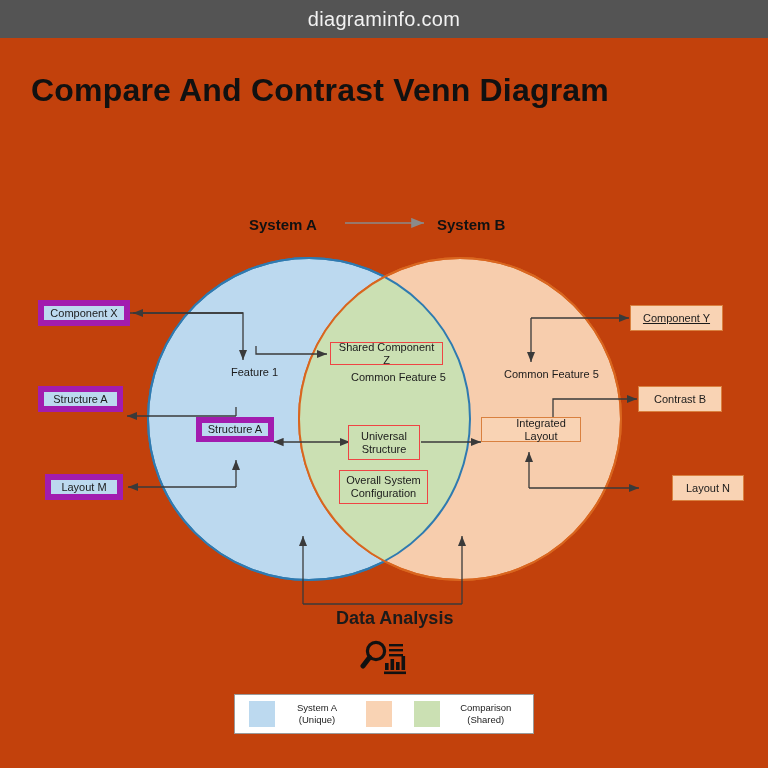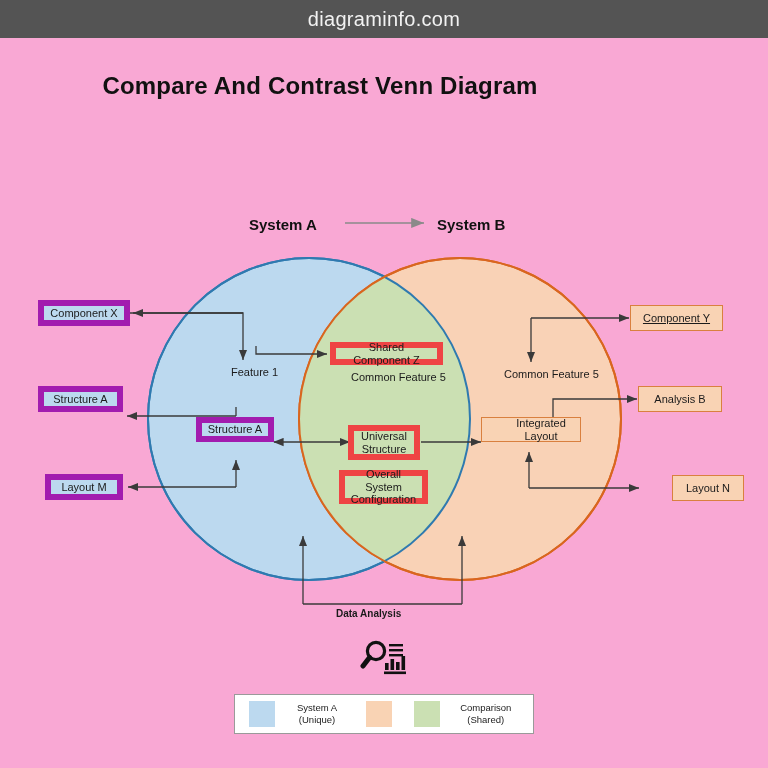--- a/index.html
+++ b/index.html
@@ -6,41 +6,41 @@
   html, body {
     margin: 0; padding: 0;
     width: 768px; height: 768px;
     background: #ffffff;
     font-family: "Liberation Sans", sans-serif;
     overflow: hidden;
   }
   #page {
     position: relative;
     width: 768px; height: 768px;
-    background: #f9a8d4;
+    background: #c2410c;
   }
   
   .topbar {
     position: absolute; left: 0; top: 0;
     width: 768px; height: 38px;
     background: #545454;
     display: flex; align-items: center; justify-content: center;
   }
   .topbar-text {
     color: #f2f2f2;
     font-size: 20px;
     letter-spacing: 0.3px;
   }
   
   .title {
     position: absolute;
     left: 0; top: 72px;
     width: 640px;
     text-align: center;
-    font-size: 24px;
+    font-size: 32px;
     font-weight: bold;
     color: #111111;
     letter-spacing: 0.2px;
   }
   
   .stage {
     position: absolute;
     left: 0; top: 0;
     width: 768px; height: 768px;
   }
@@ -73,32 +73,32 @@
   .blue-box {
     background: #bcd9ef;
     border: 6px solid #a21caf;
   }
   .orange-box {
     background: #f9d3b4;
     border: 1px solid #d9803f;
   }
   .green-box {
     background: #cbe0b3;
-    border: 6px solid #ef4444;
+    border: 1px solid #ef4444;
   }
   .plain-text {
     position: absolute;
     font-size: 11px;
     color: #1b1b1b;
     white-space: nowrap;
     padding-left: 20px;
   }
   .caption {
     position: absolute;
-    font-size: 10px;
+    font-size: 18px;
     font-weight: bold;
     color: #1b1b1b;
     white-space: nowrap;
   }
   
   .legend {
     position: absolute;
     left: 234px; top: 694px;
     width: 300px; height: 40px;
     border: 1px solid #9a9a9a;
@@ -197,21 +197,21 @@
     </svg>
 
     <div class="sys-label" id="sysA">System A</div>
     <div class="sys-label" id="sysB">System B</div>
 
     <div class="nodebox blue-box" style="left:38px; top:300px; width:92px; height:26px;">Component X</div>
     <div class="nodebox blue-box" style="left:38px; top:386px; width:85px; height:26px;">Structure A</div>
     <div class="nodebox blue-box" style="left:45px; top:474px; width:78px; height:26px;">Layout M</div>
 
     <div class="nodebox orange-box" style="left:630px; top:305px; width:93px; height:26px;text-decoration:underline;">Component Y</div>
-    <div class="nodebox orange-box" style="left:638px; top:386px; width:84px; height:26px;">Analysis B</div>
+    <div class="nodebox orange-box" style="left:638px; top:386px; width:84px; height:26px;">Contrast B</div>
     <div class="nodebox orange-box" style="left:672px; top:475px; width:72px; height:26px;">Layout N</div>
 
     <div class="plain-text" style="left:211px; top:366px;">Feature 1</div>
     <div class="nodebox blue-box" style="left:196px; top:417px; width:78px; height:25px;">Structure A</div>
 
     <div class="plain-text" style="left:484px; top:368px;">Common Feature 5</div>
     <div class="nodebox orange-box" style="left:481px; top:417px; width:100px; height:25px;padding-left:24px;">Integrated Layout</div>
 
     <div class="nodebox green-box" style="left:330px; top:342px; width:113px; height:23px;">Shared Component Z</div>
     <div class="plain-text" style="left:331px; top:371px;">Common Feature 5</div>

